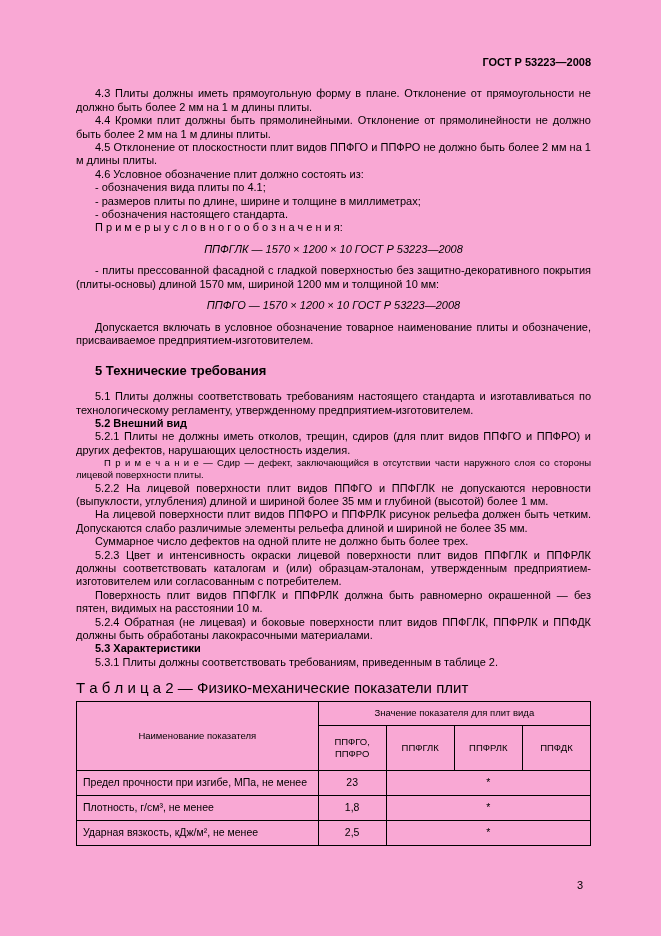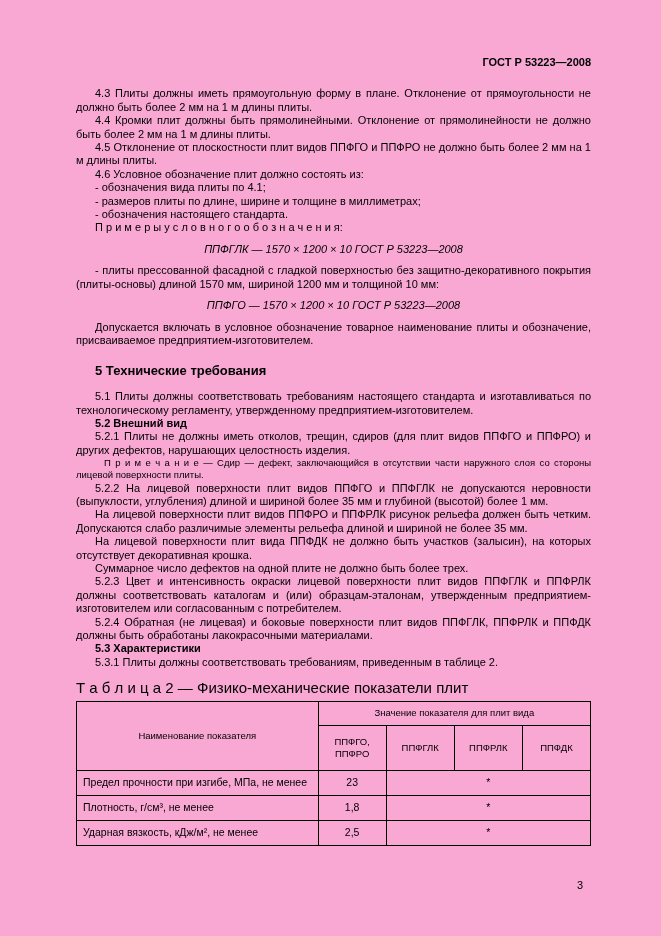--- a/index.html
+++ b/index.html
@@ -106,23 +106,23 @@
     <p class="para">Допускается включать в условное обозначение товарное наименование плиты и обозначение, присваиваемое предприятием-изготовителем.</p>
 
     <h2 class="section-heading">5 Технические требования</h2>
 
     <p class="para">5.1 Плиты должны соответствовать требованиям настоящего стандарта и изготавливаться по технологическому регламенту, утвержденному предприятием-изготовителем.</p>
     <p class="para bold">5.2 Внешний вид</p>
     <p class="para">5.2.1 Плиты не должны иметь отколов, трещин, сдиров (для плит видов ППФГО и ППФРО) и других дефектов, нарушающих целостность изделия.</p>
     <p class="note">П р и м е ч а н и е — Сдир — дефект, заключающийся в отсутствии части наружного слоя со стороны лицевой поверхности плиты.</p>
     <p class="para">5.2.2 На лицевой поверхности плит видов ППФГО и ППФГЛК не допускаются неровности (выпуклости, углубления) длиной и шириной более 35 мм и глубиной (высотой) более 1 мм.</p>
     <p class="para">На лицевой поверхности плит видов ППФРО и ППФРЛК рисунок рельефа должен быть четким. Допускаются слабо различимые элементы рельефа длиной и шириной не более 35 мм.</p>
-    <p class="para">На лицевой поверхности плит вида ППФДК не должно быть участков (залысин), на которых отсутствует декоративная крошка.</p>
     <p class="para">Суммарное число дефектов на одной плите не должно быть более трех.</p>
     <p class="para">5.2.3 Цвет и интенсивность окраски лицевой поверхности плит видов ППФГЛК и ППФРЛК должны соответствовать каталогам и (или) образцам-эталонам, утвержденным предприятием-изготовителем или согласованным с потребителем.</p>
+    <p class="para">Поверхность плит видов ППФГЛК и ППФРЛК должна быть равномерно окрашенной — без пятен, видимых на расстоянии 10 м.</p>
     <p class="para">5.2.4 Обратная (не лицевая) и боковые поверхности плит видов ППФГЛК, ППФРЛК и ППФДК должны быть обработаны лакокрасочными материалами.</p>
     <p class="para bold">5.3 Характеристики</p>
     <p class="para">5.3.1 Плиты должны соответствовать требованиям, приведенным в таблице 2.</p>
 
     <p class="table-caption">Т а б л и ц а  2 — Физико-механические показатели плит</p>
 
     <table class="spec-table">
       <colgroup>
         <col class="c-name">
         <col class="c-val">

